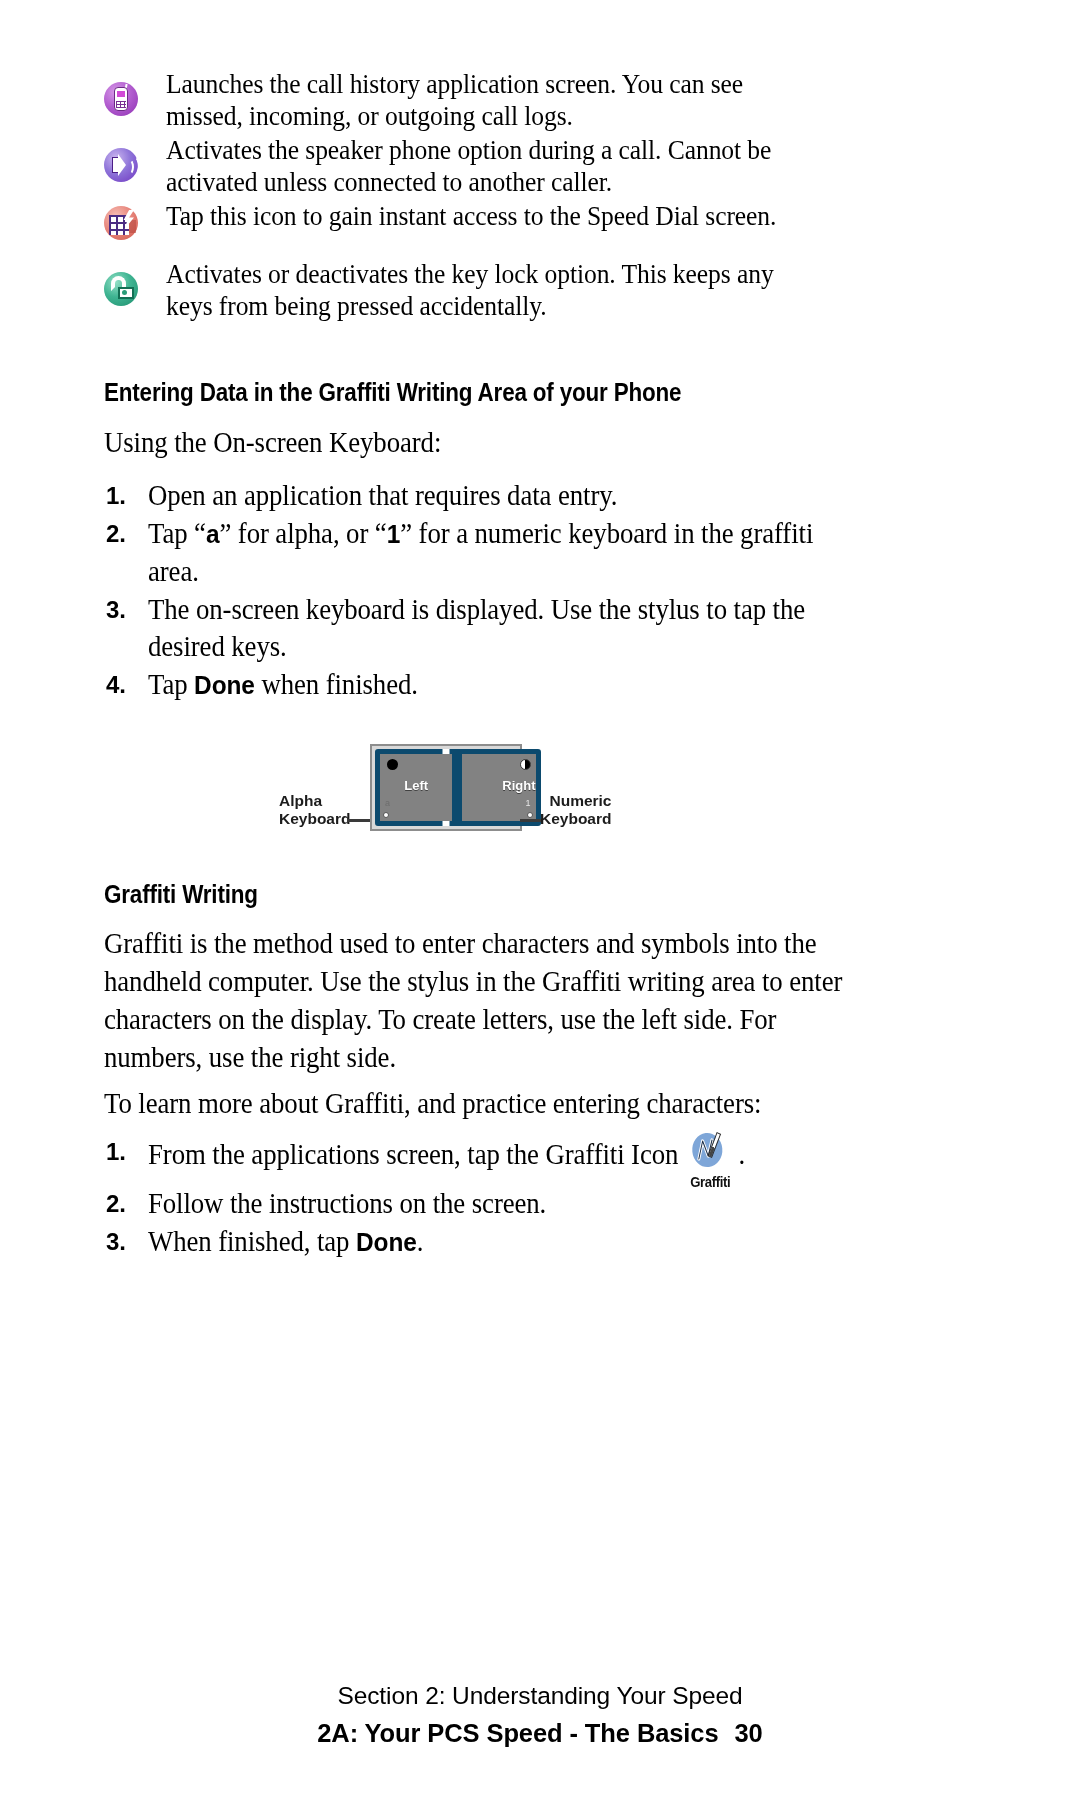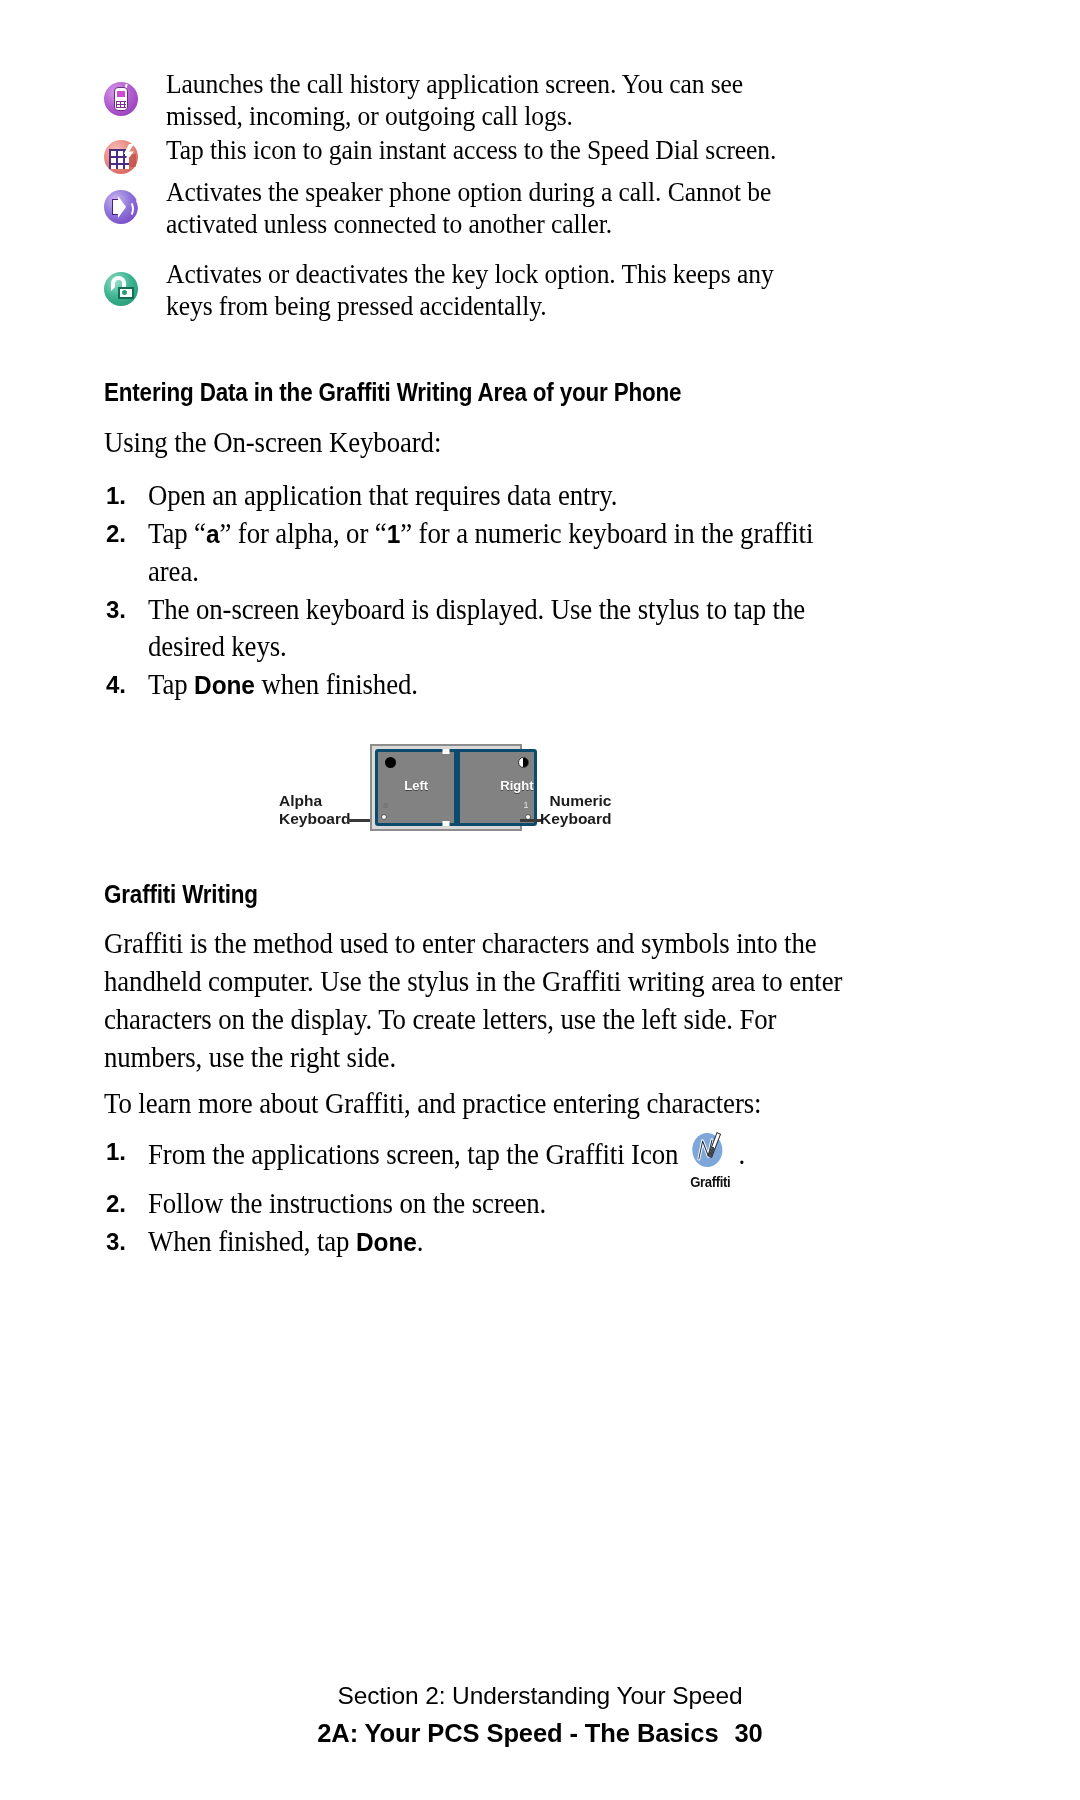--- a/index.html
+++ b/index.html
@@ -309,21 +309,21 @@
   }
   .gfx-inner {
     position: relative;
     width: 100%;
     height: 100%;
     display: flex;
   }
   .gfx-half {
     position: relative;
     background: #828282;
-    border: 3px solid #0c4a6e;
+    border: 5px solid #0c4a6e;
     box-sizing: border-box;
     display: flex;
     align-items: center;
     justify-content: center;
   }
   .gfx-half.left { flex: 0 0 58%; border-radius: 3px 0 0 3px; }
   .gfx-half.right { flex: 1 1 auto; border-radius: 0 3px 3px 0; padding-left: 40px; }
   .gfx-half .lab {
     font-family: "Liberation Sans", sans-serif;
     font-weight: bold;
@@ -459,41 +459,41 @@
         <span class="icon-badge ico-callhistory">
           <span class="phone-ant"></span>
           <span class="phone-body"></span>
           <span class="phone-screen"></span>
           <span class="phone-keys"></span>
         </span>
       </div>
       <div class="row-text">Launches the call history application screen. You can see missed, incoming, or outgoing call logs.</div>
     </div>
 
-    <div class="icon-row r3">
-      <div class="icon-cell">
-        <span class="icon-badge ico-speeddial">
-          <span class="shadowbox"></span>
-          <span class="grid"></span>
-          <span class="bolt"></span>
-        </span>
-      </div>
-      <div class="row-text">Tap this icon to gain instant access to the Speed Dial screen.</div>
-    </div>
-
     <div class="icon-row r2">
       <div class="icon-cell">
         <span class="icon-badge ico-speaker">
           <span class="spk"></span>
           <span class="spk-cone"></span>
           <span class="wave w1"></span>
           <span class="wave w2"></span>
         </span>
       </div>
       <div class="row-text">Activates the speaker phone option during a call. Cannot be activated unless connected to another caller.</div>
+    </div>
+
+    <div class="icon-row r3">
+      <div class="icon-cell">
+        <span class="icon-badge ico-speeddial">
+          <span class="shadowbox"></span>
+          <span class="grid"></span>
+          <span class="bolt"></span>
+        </span>
+      </div>
+      <div class="row-text">Tap this icon to gain instant access to the Speed Dial screen.</div>
     </div>
 
     <div class="icon-row r4" style="margin-top:18px;">
       <div class="icon-cell">
         <span class="icon-badge ico-keylock">
           <span class="shackle"></span>
           <span class="lockbody"></span>
           <span class="keyhole"></span>
         </span>
       </div>

